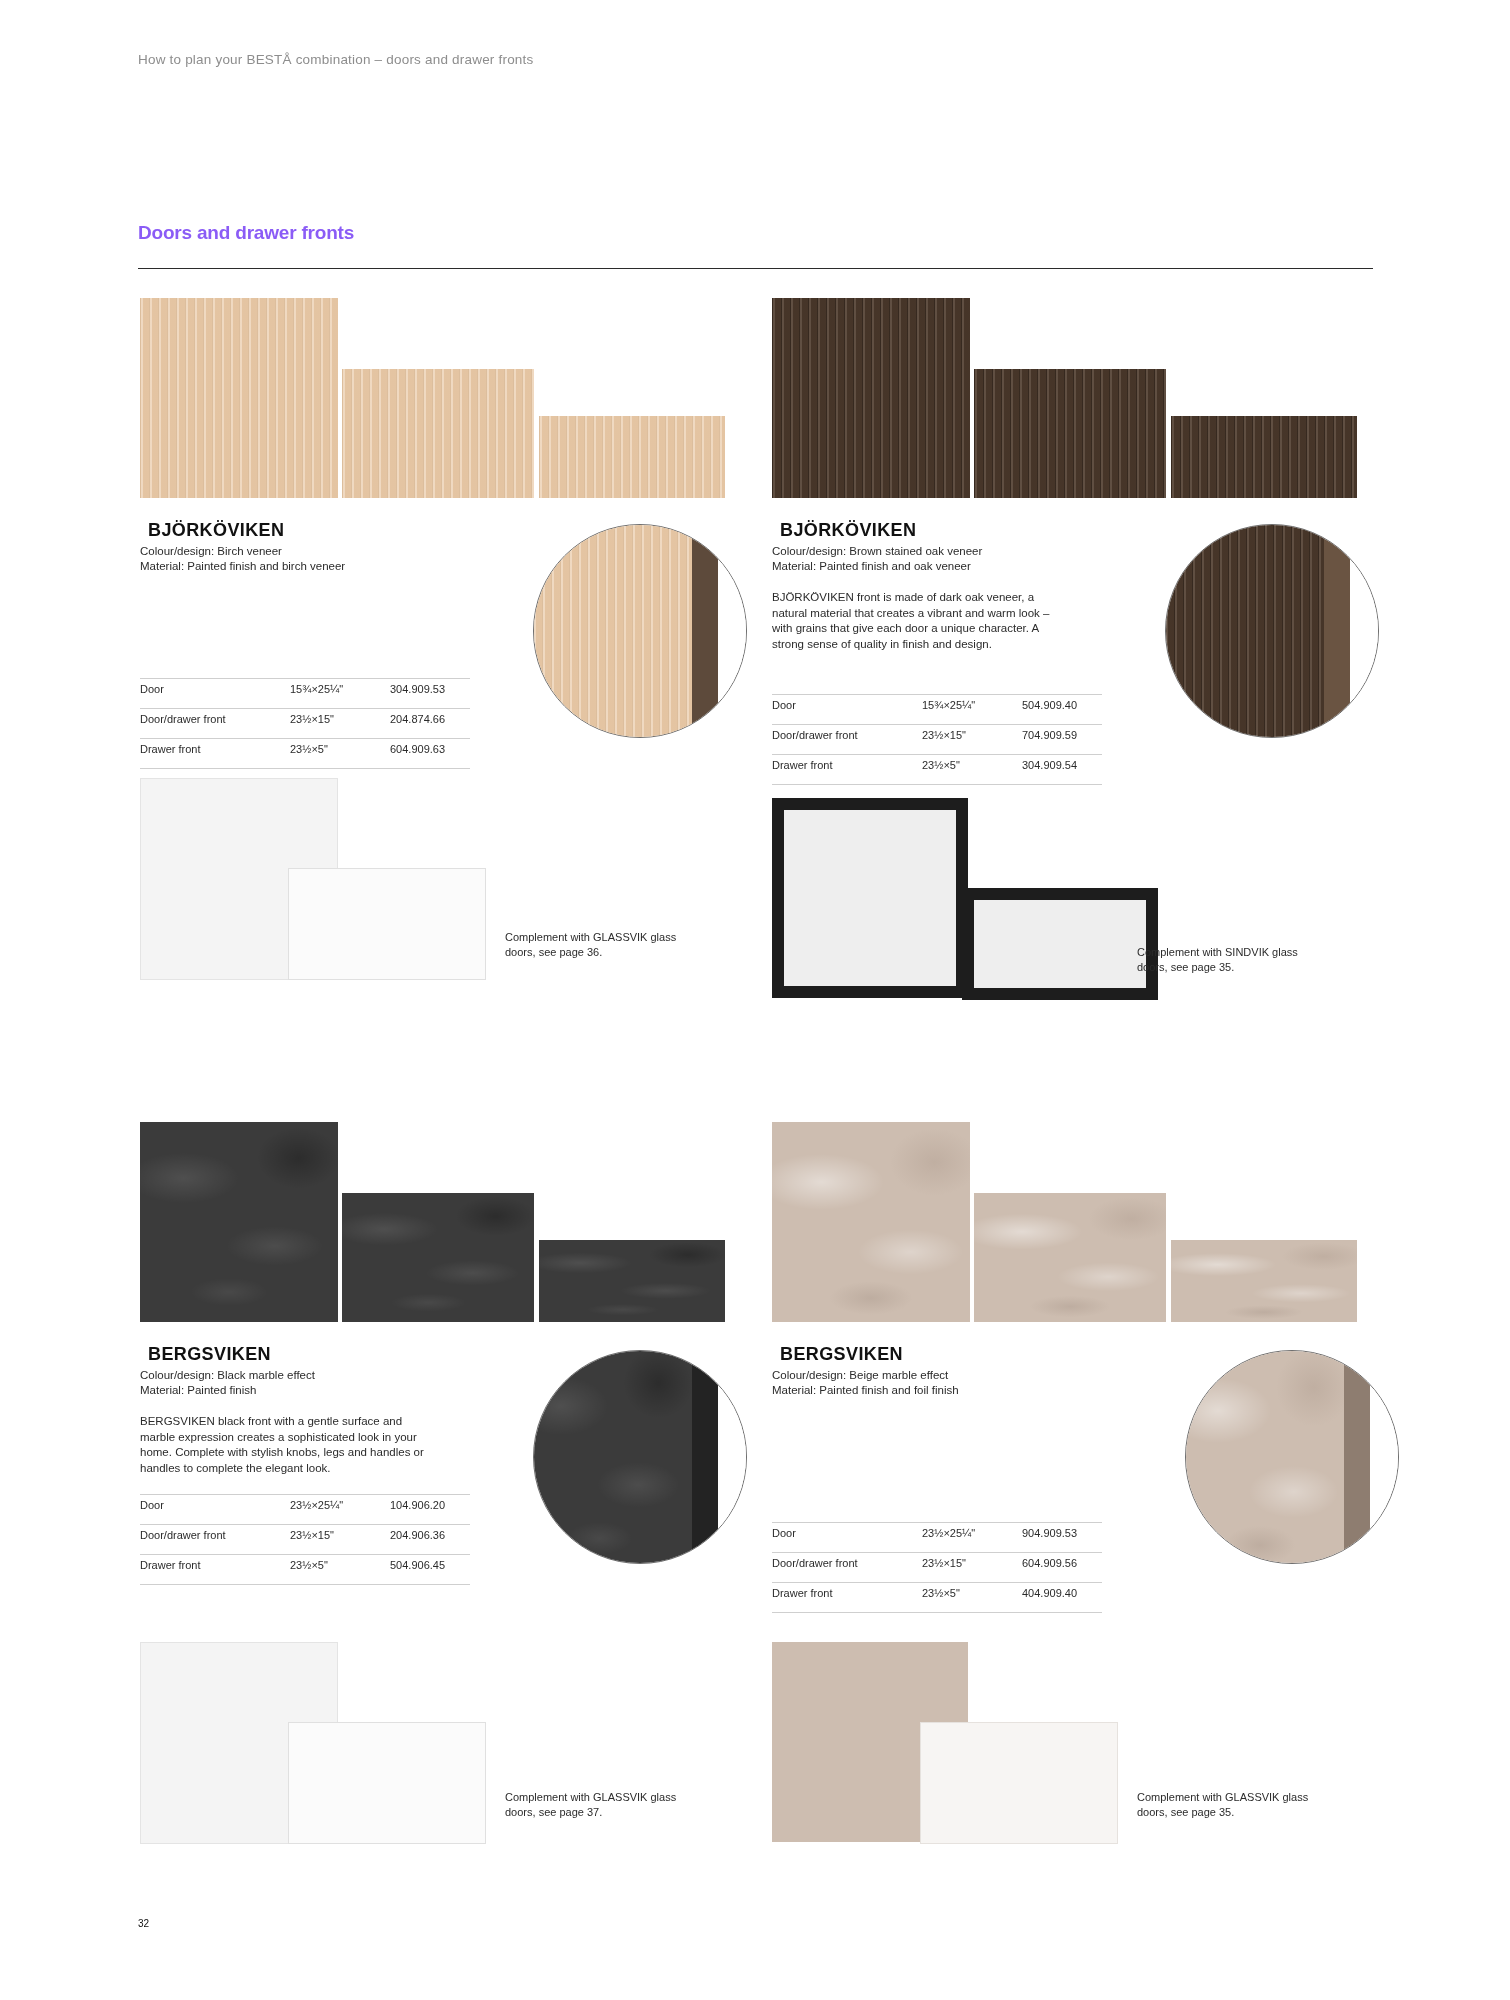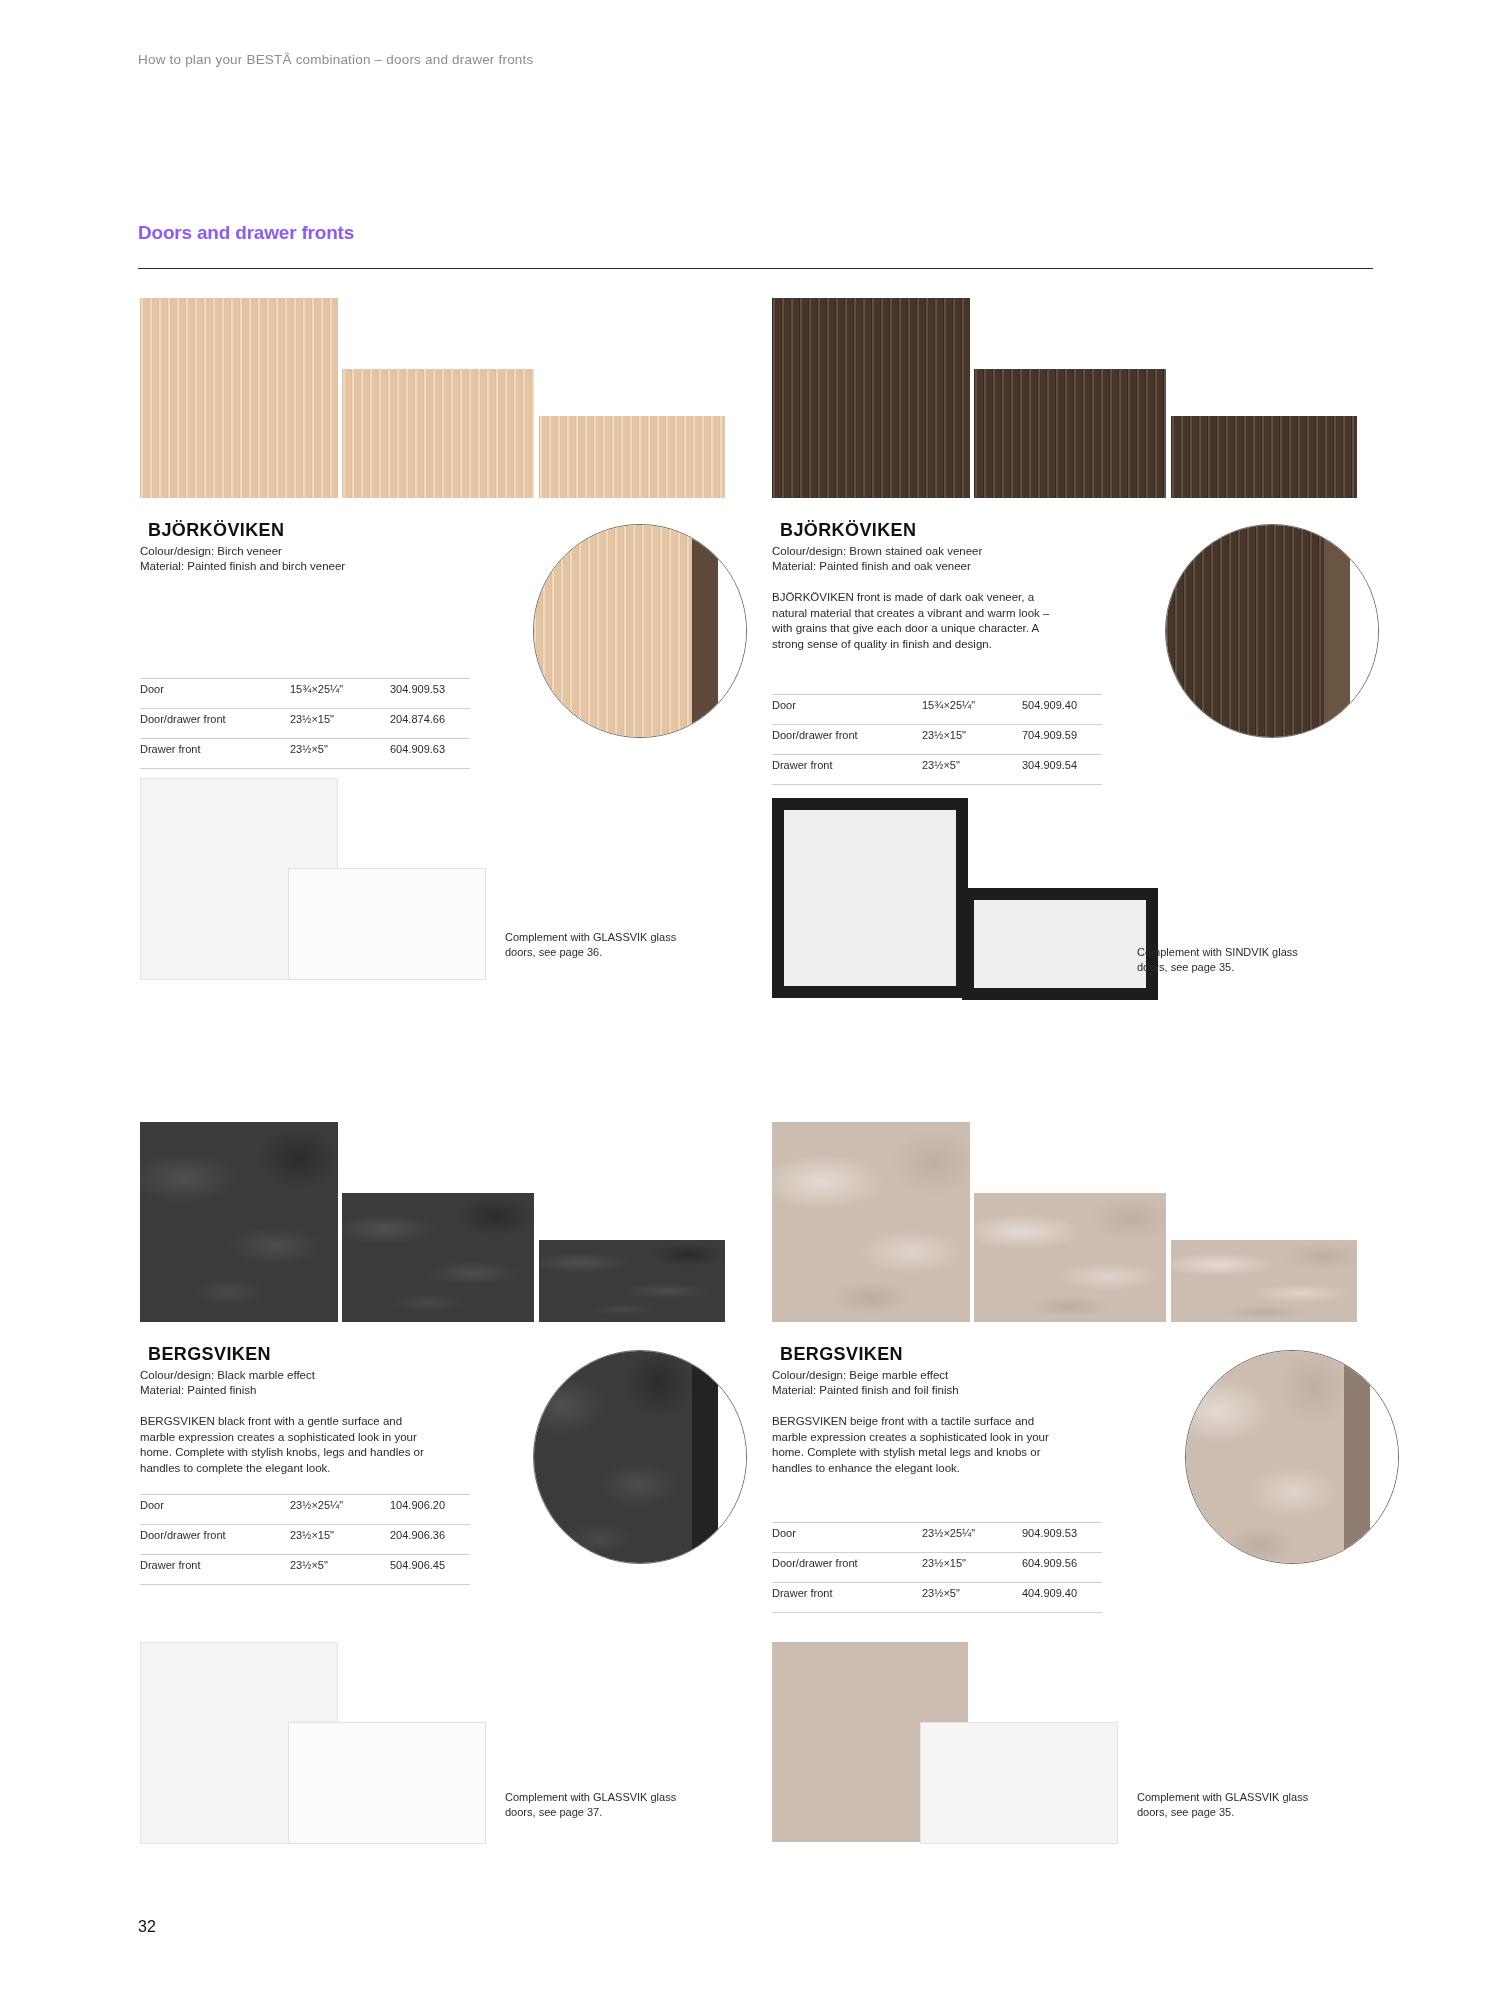--- a/index.html
+++ b/index.html
@@ -98,21 +98,21 @@
   .gdoor.blackframe{background:#1d1d1d;}
   .gdoor.blackpane{background:#eeeeee;}
   .gdoor.beigeframe{background:#cdbdb0;}
   .gdoor.beigepane{background:#f7f5f3;border:1px solid #e6e2de;}
 
   .complement{
     position:absolute;font-size:11px;line-height:14.5px;color:#2b2b2b;width:180px;
   }
 
   
-  .folio{position:absolute;left:138px;top:1918px;font-size:16px;color:#111;}
+  .folio{position:absolute;left:138px;top:1918px;font-size:10px;color:#111;}
 </style>
 </head>
 <body>
 
 <div class="page">
 
   <div class="running-header">How to plan your BESTÅ combination – doors and drawer fronts</div>
 
   <div class="page-title">Doors and drawer fronts</div>
   <div class="title-rule"></div>
@@ -269,21 +269,20 @@
     <div class="swatches">
       <div class="panel marble-beige" style="left:772px;top:1122px;width:198px;height:200px;"></div>
       <div class="panel marble-beige" style="left:974px;top:1193px;width:192px;height:129px;"></div>
       <div class="panel marble-beige" style="left:1171px;top:1240px;width:186px;height:82px;"></div>
     </div>
 
     <div style="position:absolute;left:772px;top:1344px;width:300px;">
       <p class="ptitle">BERGSVIKEN</p>
       <p class="pmeta">Colour/design: Beige marble effect</p>
       <p class="pmeta">Material: Painted finish and foil finish</p>
-      <p class="pbody">BERGSVIKEN beige front with a tactile surface and marble expression creates a sophisticated look in your home. Complete with stylish metal legs and knobs or handles to enhance the elegant look.</p>
     </div>
 
     <table class="spec" style="left:772px;top:1522px;">
       <tbody>
           <tr>
         <td class="c-name">Door</td>
         <td class="c-dim">23½×25¼"</td>
         <td class="c-art">904.909.53</td>
       </tr>
       <tr>

